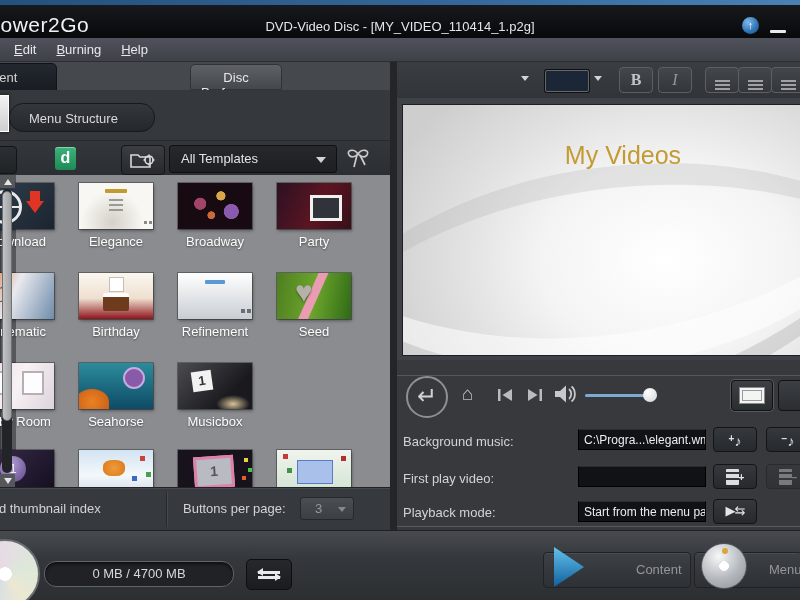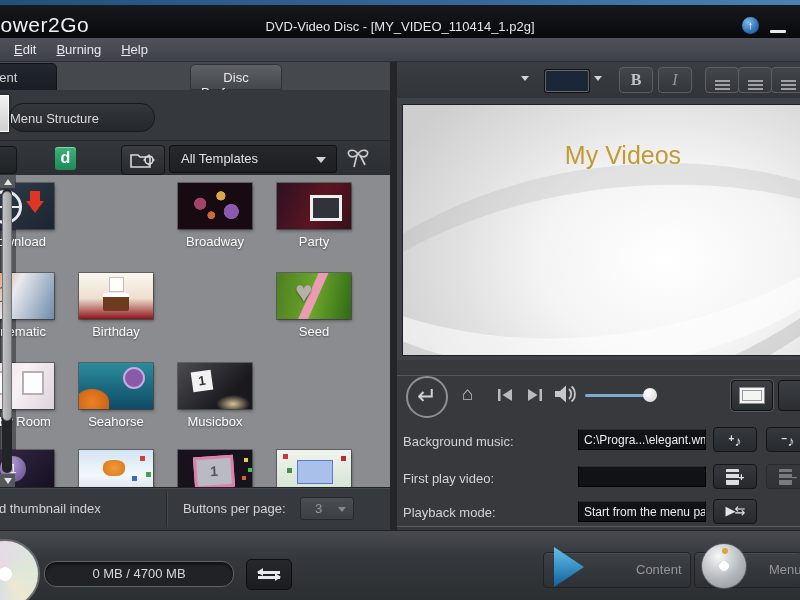--- a/index.html
+++ b/index.html
@@ -23,21 +23,21 @@
   
   .tabstrip{left:0;top:62px;width:397px;height:28px;background:#45484c}
   .tab{position:absolute;box-sizing:border-box;text-align:center;font-size:13px;border-radius:5px 5px 0 0;padding-top:6px;height:28px}
   .tab-content{left:-68px;top:1px;width:125px;background:linear-gradient(#23272e,#191d23);color:#d2d4d6;border:1px solid #101318}
   .tab-menu{left:60px;top:0;width:127px;background:linear-gradient(#2b3038,#20252c);color:#eceef0;border:1px solid #4a7aa8;box-shadow:inset 0 1px 0 rgba(120,170,220,.35)}
   .tab-disc{left:190px;top:2px;width:92px;height:26px;background:linear-gradient(#5e6166,#44474c);color:#e8e9eb;border:1px solid #303338;padding-top:5px}
 
   
   .left-panel{left:0;top:90px;width:390px;height:440px;background:#35383c;overflow:hidden}
   .ms-icon{left:-16px;top:5px;width:23px;height:35px;background:linear-gradient(#f2f2f2,#cfcfcf);border:1px solid #ffffff;box-shadow:0 0 3px rgba(0,0,0,.6)}
-  .ms-btn{left:9px;top:13px;width:146px;height:29px;background:linear-gradient(#34373c,#24272b);border:1px solid #17191c;border-radius:14px;color:#d8d9db;font-size:13px;line-height:29px;box-sizing:border-box}
+  .ms-btn{left:9px;top:13px;width:146px;height:29px;background:linear-gradient(#34373c,#24272b);border:1px solid #17191c;border-radius:14px;color:#d8d9db;font-size:13px;line-height:29px;padding-left:19px;box-sizing:border-box}
   .tpl-toolbar{left:0;top:50px;width:390px;height:35px;background:linear-gradient(#33363a,#2b2e32);border-top:1px solid #27292c}
   .cut-btn{left:-18px;top:5px;width:33px;height:26px;background:linear-gradient(#2c2f33,#202326);border:1px solid #121416;border-radius:4px}
   .dz-btn{left:55px;top:6px;width:21px;height:23px;border-radius:3px;background:linear-gradient(#3cb37c,#1e8a55);color:#fff;font-weight:bold;font-size:16px;text-align:center;line-height:22px;box-shadow:inset 0 1px 0 rgba(255,255,255,.4)}
   .folder-btn{left:121px;top:4px;width:42px;height:28px;background:linear-gradient(#3a3d42,#26292d);border:1px solid #141618;border-radius:4px;display:flex;align-items:center;justify-content:center}
   .tpl-select{left:169px;top:4px;width:168px;height:28px;background:linear-gradient(#26282c,#1d1f23);border:1px solid #0e1012;border-radius:3px;color:#e2e3e5;font-size:13px;line-height:26px;padding-left:11px;box-sizing:border-box}
   .tpl-select .arr{position:absolute;right:10px;top:11px}
   .caret{width:0;height:0;border-left:5px solid transparent;border-right:5px solid transparent;border-top:6px solid #d2d3d5}
   .caret.sm{border-left-width:4px;border-right-width:4px;border-top-width:5px}
   .ribbon{left:344px;top:4px;width:32px;height:28px}
 
@@ -226,20 +226,28 @@
 
     <div class="abs gallery">
 
       <div class="tpl-cell" style="left:-35px;top:8px">
         <div class="thumb t1">
             <span class="globe"></span>
             <span class="dl"></span>
           </div>
         <div class="tlabel">Download</div>
       </div>
+      <div class="tpl-cell" style="left:64px;top:8px">
+        <div class="thumb t2">
+            <span class="gold"></span>
+            <span class="rows"></span>
+            <span class="dots"></span>
+          </div>
+        <div class="tlabel">Elegance</div>
+      </div>
       <div class="tpl-cell" style="left:163px;top:8px">
         <div class="thumb t3"></div>
         <div class="tlabel">Broadway</div>
       </div>
       <div class="tpl-cell" style="left:262px;top:8px">
         <div class="thumb t4">
             <span class="frame"></span>
           </div>
         <div class="tlabel">Party</div>
       </div>
@@ -249,20 +257,27 @@
             <span class="one">1</span>
           </div>
         <div class="tlabel">Cinematic</div>
       </div>
       <div class="tpl-cell" style="left:64px;top:98px">
         <div class="thumb t6">
             <span class="cake"></span>
             <span class="gift"></span>
           </div>
         <div class="tlabel">Birthday</div>
+      </div>
+      <div class="tpl-cell" style="left:163px;top:98px">
+        <div class="thumb t7">
+            <span class="blue"></span>
+            <span class="dots"></span>
+          </div>
+        <div class="tlabel">Refinement</div>
       </div>
       <div class="tpl-cell" style="left:262px;top:98px">
         <div class="thumb t8">
             <span class="stripe"></span>
             <span class="heart">♥</span>
           </div>
         <div class="tlabel">Seed</div>
       </div>
 
       <div class="tpl-cell" style="left:-35px;top:188px">

